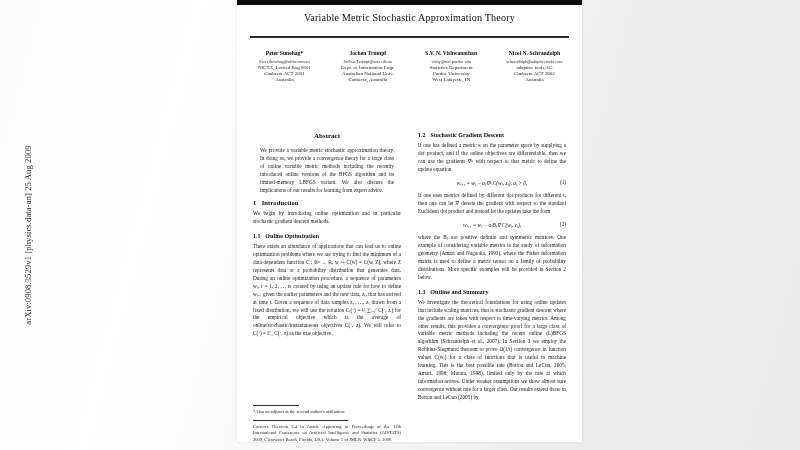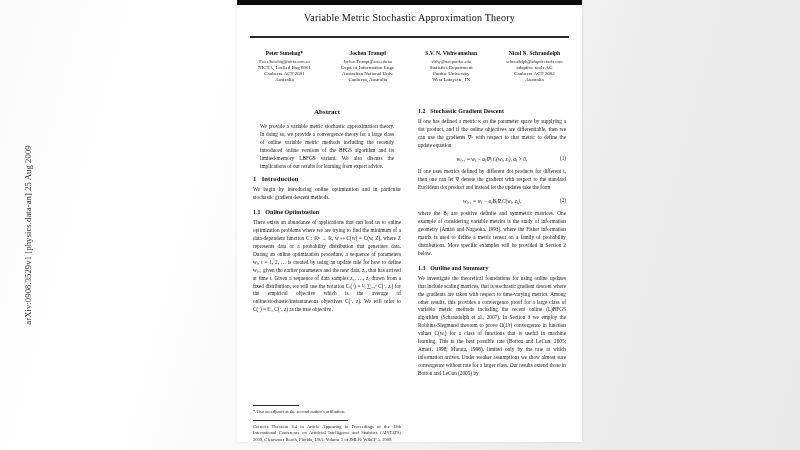--- a/index.html
+++ b/index.html
@@ -117,20 +117,21 @@
     left: 16px;
     top: 108px;
     width: 313px;
     height: 338px;
     display: flex;
     justify-content: space-between;
   }
   .col {
     width: 148px;
     position: relative;
+    margin-top: 24px;
   }
 
   h2.sec-head {
     font-size: 6.6px;
     font-weight: bold;
     color: #0d0d0d;
     margin: 0 0 4px 0;
     letter-spacing: 0.1px;
   }
   h3.subsec-head {

